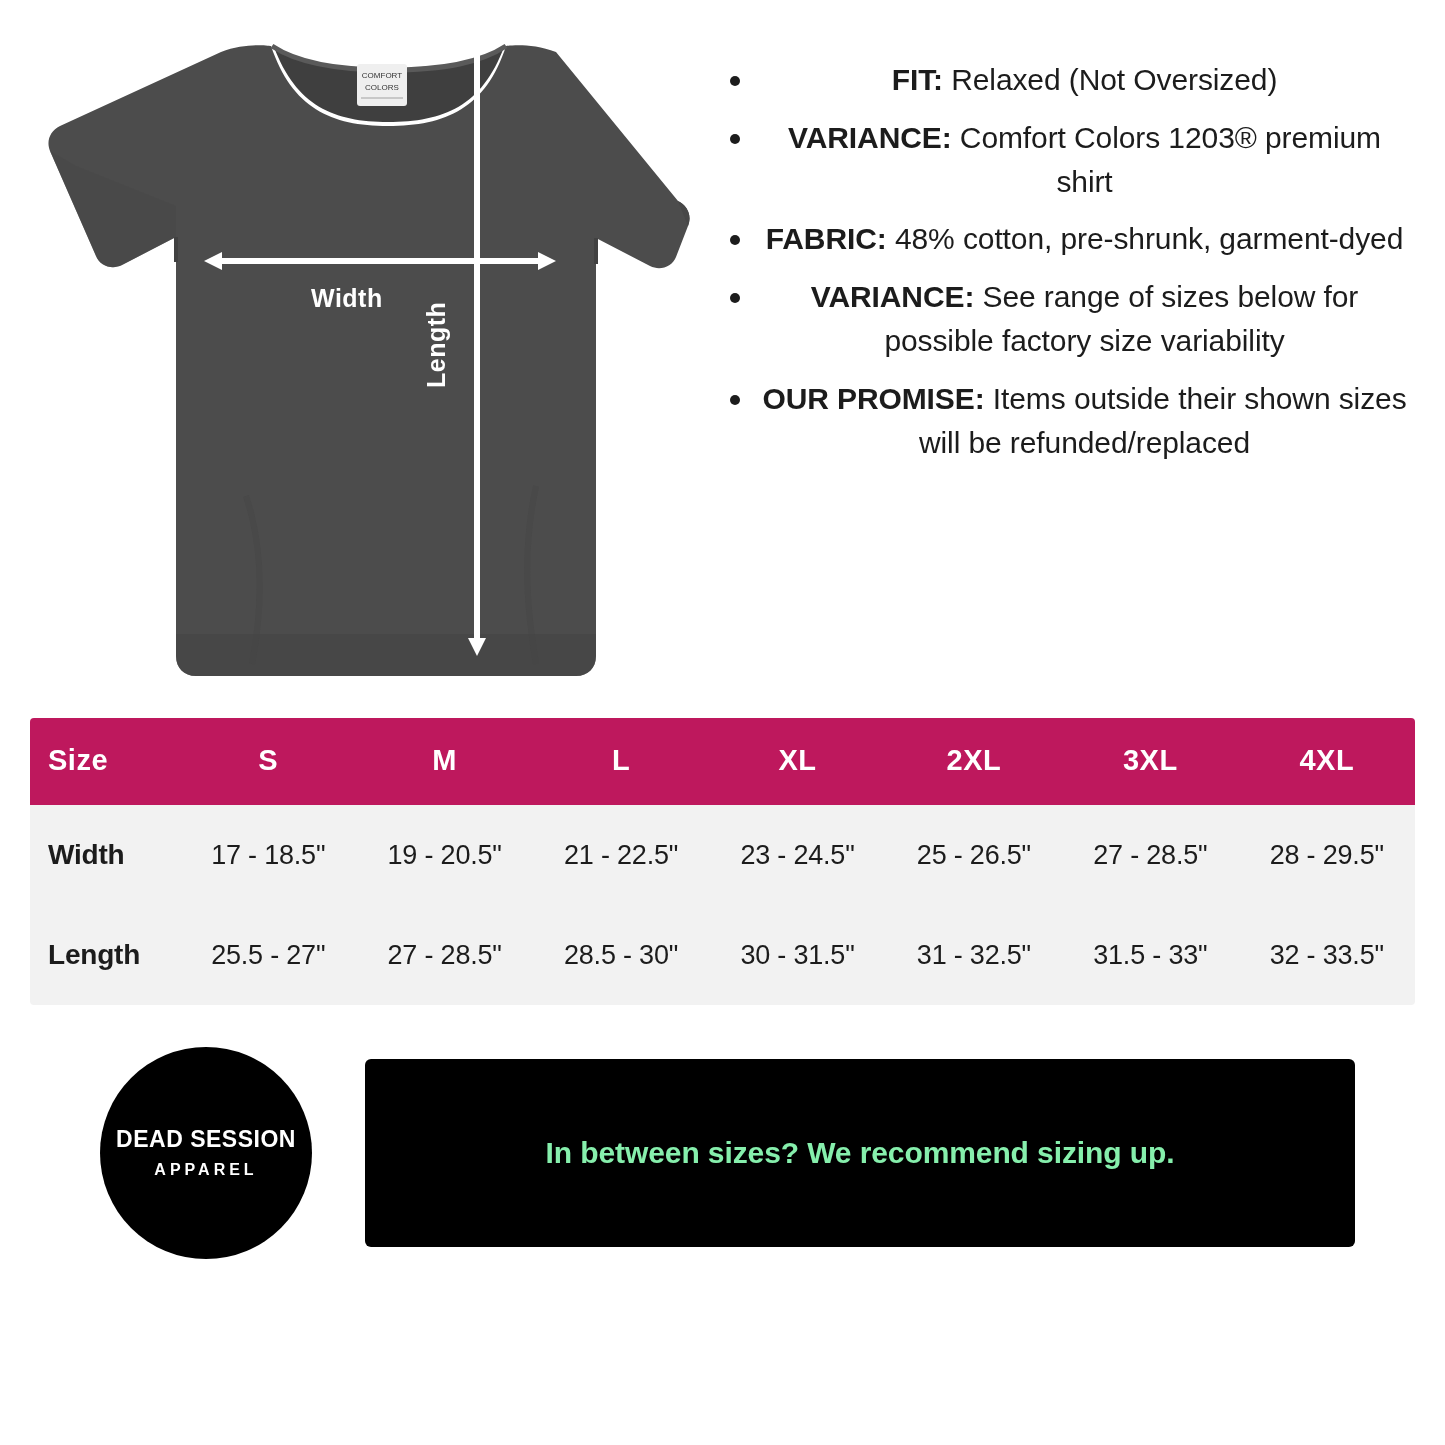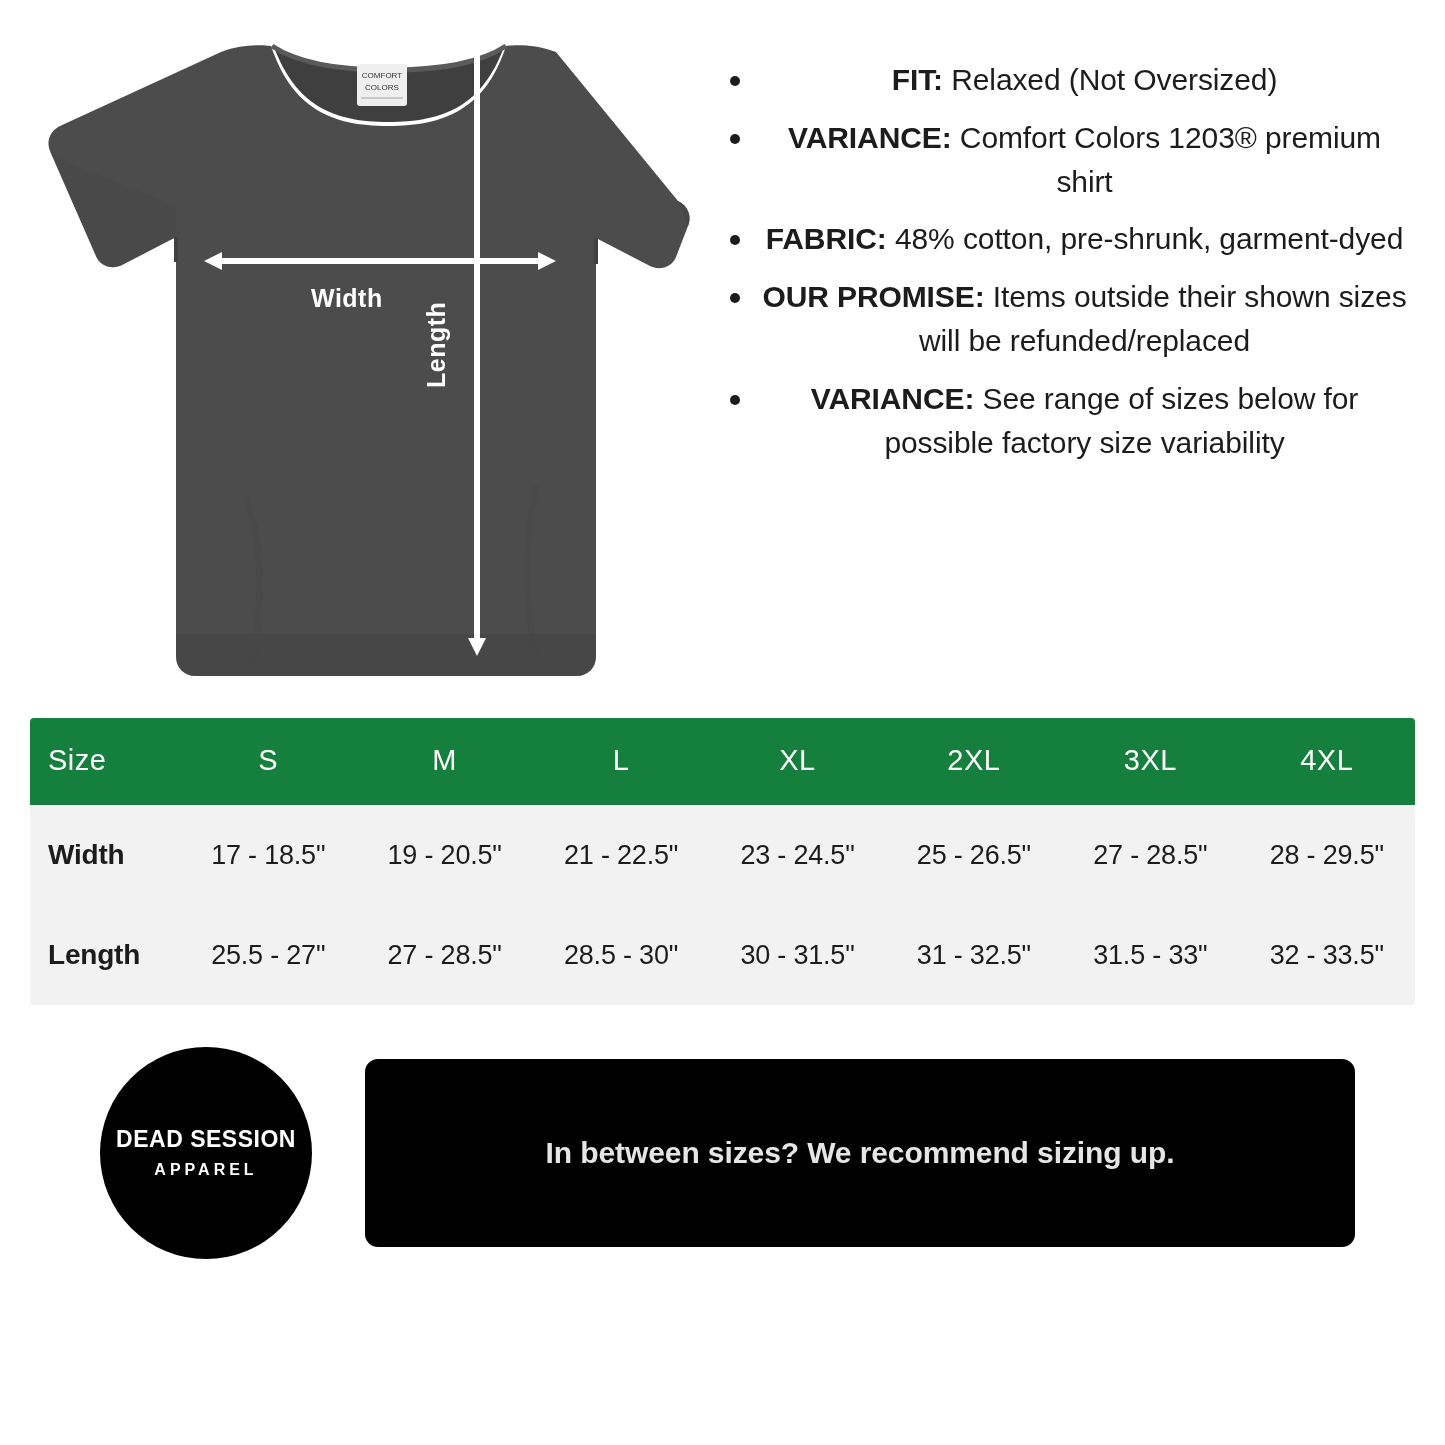--- a/index.html
+++ b/index.html
@@ -97,24 +97,24 @@
     margin: 18px 30px 0 30px;
     border-radius: 4px;
     overflow: hidden;
   }
   table.size-table {
     width: 100%;
     border-collapse: collapse;
     table-layout: fixed;
   }
   table.size-table thead th {
-    background: #15803d;
+    background: #be185d;
     color: #ffffff;
     font-size: 29px;
-    font-weight: 400;
+    font-weight: 700;
     padding: 26px 0 28px 0;
     text-align: center;
     letter-spacing: 0.5px;
   }
   table.size-table thead th.row-head {
     text-align: left;
     padding-left: 18px;
   }
   table.size-table tbody td {
     background: #f2f2f2;
@@ -161,22 +161,22 @@
   }
   .logo-badge .logo-sub {
     font-size: 16px;
     font-weight: 700;
     letter-spacing: 4px;
     margin-top: 8px;
   }
   .note-box {
     flex: 1 1 auto;
     background: #000000;
-    color: #e5e5e5;
-    border-radius: 13px;
+    color: #86efac;
+    border-radius: 6px;
     margin-left: 25px;
     margin-right: 60px;
     padding: 72px 30px;
     text-align: center;
     font-size: 30px;
     font-weight: 700;
     line-height: 1.45;
     letter-spacing: -0.1px;
   }
   .note-box .note-line { display: block; }
@@ -248,22 +248,22 @@
 
     <span class="measure-label width-label">Width</span>
     <span class="measure-label length-label">Length</span>
   </div>
 
   <div class="bullets-panel">
     <ul class="bullets">
       <li><span class="lead">FIT:</span><span> Relaxed (Not Oversized)</span></li>
       <li><span class="lead">VARIANCE:</span><span> Comfort Colors 1203® premium shirt</span></li>
       <li><span class="lead">FABRIC:</span><span> 48% cotton, pre-shrunk, garment-dyed</span></li>
+      <li><span class="lead">VARIANCE:</span><span> See range of sizes below for possible factory size variability</span></li>
       <li><span class="lead">OUR PROMISE:</span><span> Items outside their shown sizes will be refunded/replaced</span></li>
-      <li><span class="lead">VARIANCE:</span><span> See range of sizes below for possible factory size variability</span></li>
     </ul>
   </div>
 </div>
 
 <div class="table-wrap">
   <table class="size-table">
     <colgroup>
         <col class="first-col">
         <col>
         <col>

